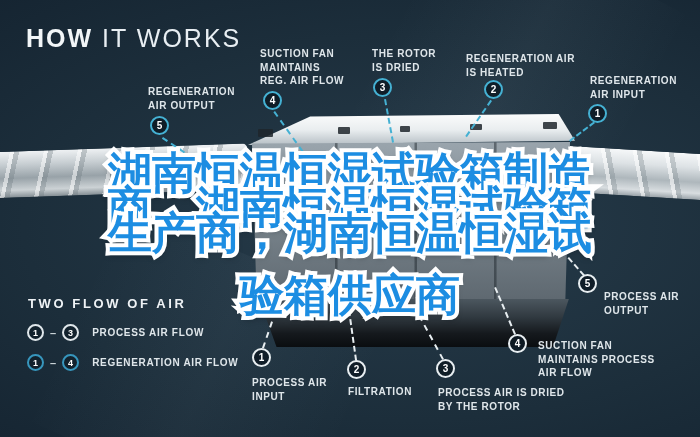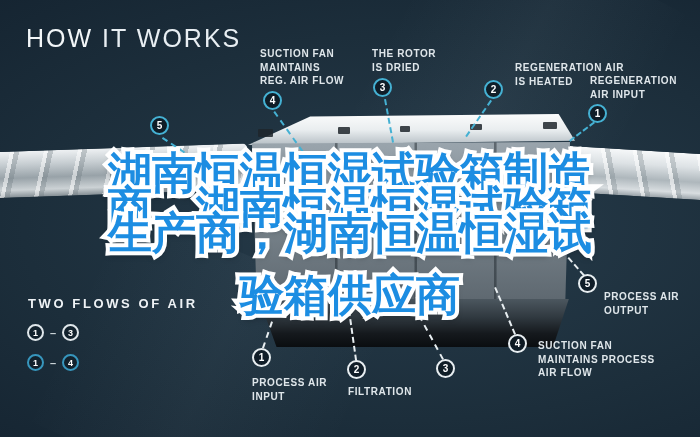--- a/index.html
+++ b/index.html
@@ -8,21 +8,21 @@
     background:
       radial-gradient(130% 105% at 58% 52%, #273c4b 0%, #1c2e3b 42%, #142330 72%, #0e1b25 100%);
     font-family:"Liberation Sans", sans-serif;
   }
   .beam{position:absolute; pointer-events:none; opacity:.05; background:linear-gradient(90deg, transparent, #cfe6f2, transparent);}
   #beam1{left:380px; top:-60px; width:260px; height:280px; transform:rotate(28deg);}
   #beam2{left:60px; top:250px; width:300px; height:240px; transform:rotate(24deg); opacity:.04;}
 
   
   .title{position:absolute; left:26px; top:24px; color:#f2f6f8; font-size:25px; letter-spacing:2px; white-space:nowrap;}
-  .title .b{font-weight:400;}
+  .title .b{font-weight:700;}
   .title .l{font-weight:300; margin-left:9px; color:#e8eef2;text-align:center;}
 
   
   .pipe{position:absolute; height:46px; border-radius:5px; z-index:8;}
   .pipe-left{
     left:-14px; top:148px; width:262px; transform:rotate(-2deg);
     background:
       repeating-linear-gradient(104deg, rgba(255,255,255,0) 0 24px, rgba(255,255,255,.5) 24px 28px, rgba(110,122,128,.35) 28px 33px),
       linear-gradient(180deg,#eef1f3 0%, #c7ced2 28%, #98a2a8 58%, #ccd2d5 84%, #848e94 100%);
   }
@@ -83,21 +83,21 @@
   #c3b{left:436px; top:359px;}
   #c4b{left:508px; top:334px;}
   #c5r{left:578px; top:274px;}
 
   
   .lbl{position:absolute; color:#dfe6ea; font-size:10px; font-weight:700;
     letter-spacing:.6px; line-height:1.35; z-index:31; text-transform:uppercase;}
   #l5l{left:148px; top:85px;  width:84px;}
   #l4t{left:260px; top:47px;  width:88px;}
   #l3t{left:372px; top:47px;  width:72px;}
-  #l2t{left:515px; top:52px;  width:112px;margin-top:9px;}
+  #l2t{left:466px; top:52px;  width:112px;}
   #l1t{left:590px; top:74px;  width:95px;}
   #l1b{left:252px; top:376px; width:80px;}
   #l2b{left:348px; top:385px; width:72px;}
   #l3b{left:438px; top:386px; width:128px;}
   #l4b{left:538px; top:339px; width:118px;}
   #l5r{left:604px; top:290px; width:82px;}
 
   
   .cn-line{position:absolute; left:0; width:100%; height:46px; text-align:center;
     font-family:"DejaVu Sans", sans-serif; font-weight:700; font-size:44px; line-height:1; z-index:50;}
@@ -159,51 +159,55 @@
   <div class="circ" id="c4t">4</div>
   <div class="circ" id="c3t">3</div>
   <div class="circ" id="c2t">2</div>
   <div class="circ" id="c1t">1</div>
   <div class="circ white" id="c1b">1</div>
   <div class="circ white" id="c2b">2</div>
   <div class="circ white" id="c3b">3</div>
   <div class="circ white" id="c4b">4</div>
   <div class="circ white" id="c5r">5</div>
 
+  <div class="lbl" id="l5l" style="text-align:left">REGENERATION AIR OUTPUT</div>
   <div class="lbl" id="l4t">SUCTION FAN MAINTAINS REG. AIR FLOW</div>
   <div class="lbl" id="l3t">THE ROTOR IS DRIED</div>
   <div class="lbl" id="l2t">REGENERATION AIR IS HEATED</div>
   <div class="lbl" id="l1t">REGENERATION AIR INPUT</div>
   <div class="lbl" id="l1b">PROCESS AIR INPUT</div>
   <div class="lbl" id="l2b">FILTRATION</div>
+  <div class="lbl" id="l3b">PROCESS AIR IS DRIED BY THE ROTOR</div>
   <div class="lbl" id="l4b">SUCTION FAN MAINTAINS PROCESS AIR FLOW</div>
   <div class="lbl" id="l5r">PROCESS AIR OUTPUT</div>
 
   <div class="cn-line" id="cn1">
     <span class="cn-outline">湖南恒温恒湿试验箱制造</span>
     <span class="cn-fill">湖南恒温恒湿试验箱制造</span>
   </div>
   <div class="cn-line" id="cn2">
     <span class="cn-outline">商，湖南恒温恒湿试验箱</span>
     <span class="cn-fill">商，湖南恒温恒湿试验箱</span>
   </div>
   <div class="cn-line" id="cn3">
     <span class="cn-outline">生产商，湖南恒温恒湿试</span>
     <span class="cn-fill">生产商，湖南恒温恒湿试</span>
   </div>
   <div class="cn-line" id="cn4">
     <span class="cn-outline">验箱供应商</span>
     <span class="cn-fill">验箱供应商</span>
   </div>
 
-  <div class="legend-head">TWO FLOWS OF AIR</div>
+  <div class="legend-head">TWO FLOW OF AIR</div>
   <div class="legend-row" id="lr1">
     <span class="lcirc">1</span>
     <span class="sep">–</span>
     <span class="lcirc">3</span>
+    <span class="llabel">PROCESS AIR FLOW</span>
   </div>
   <div class="legend-row" id="lr2">
     <span class="lcirc">1</span>
     <span class="sep">–</span>
     <span class="lcirc">4</span>
+    <span class="llabel">REGENERATION AIR FLOW</span>
   </div>
 
 </div>
 
 </body></html>

